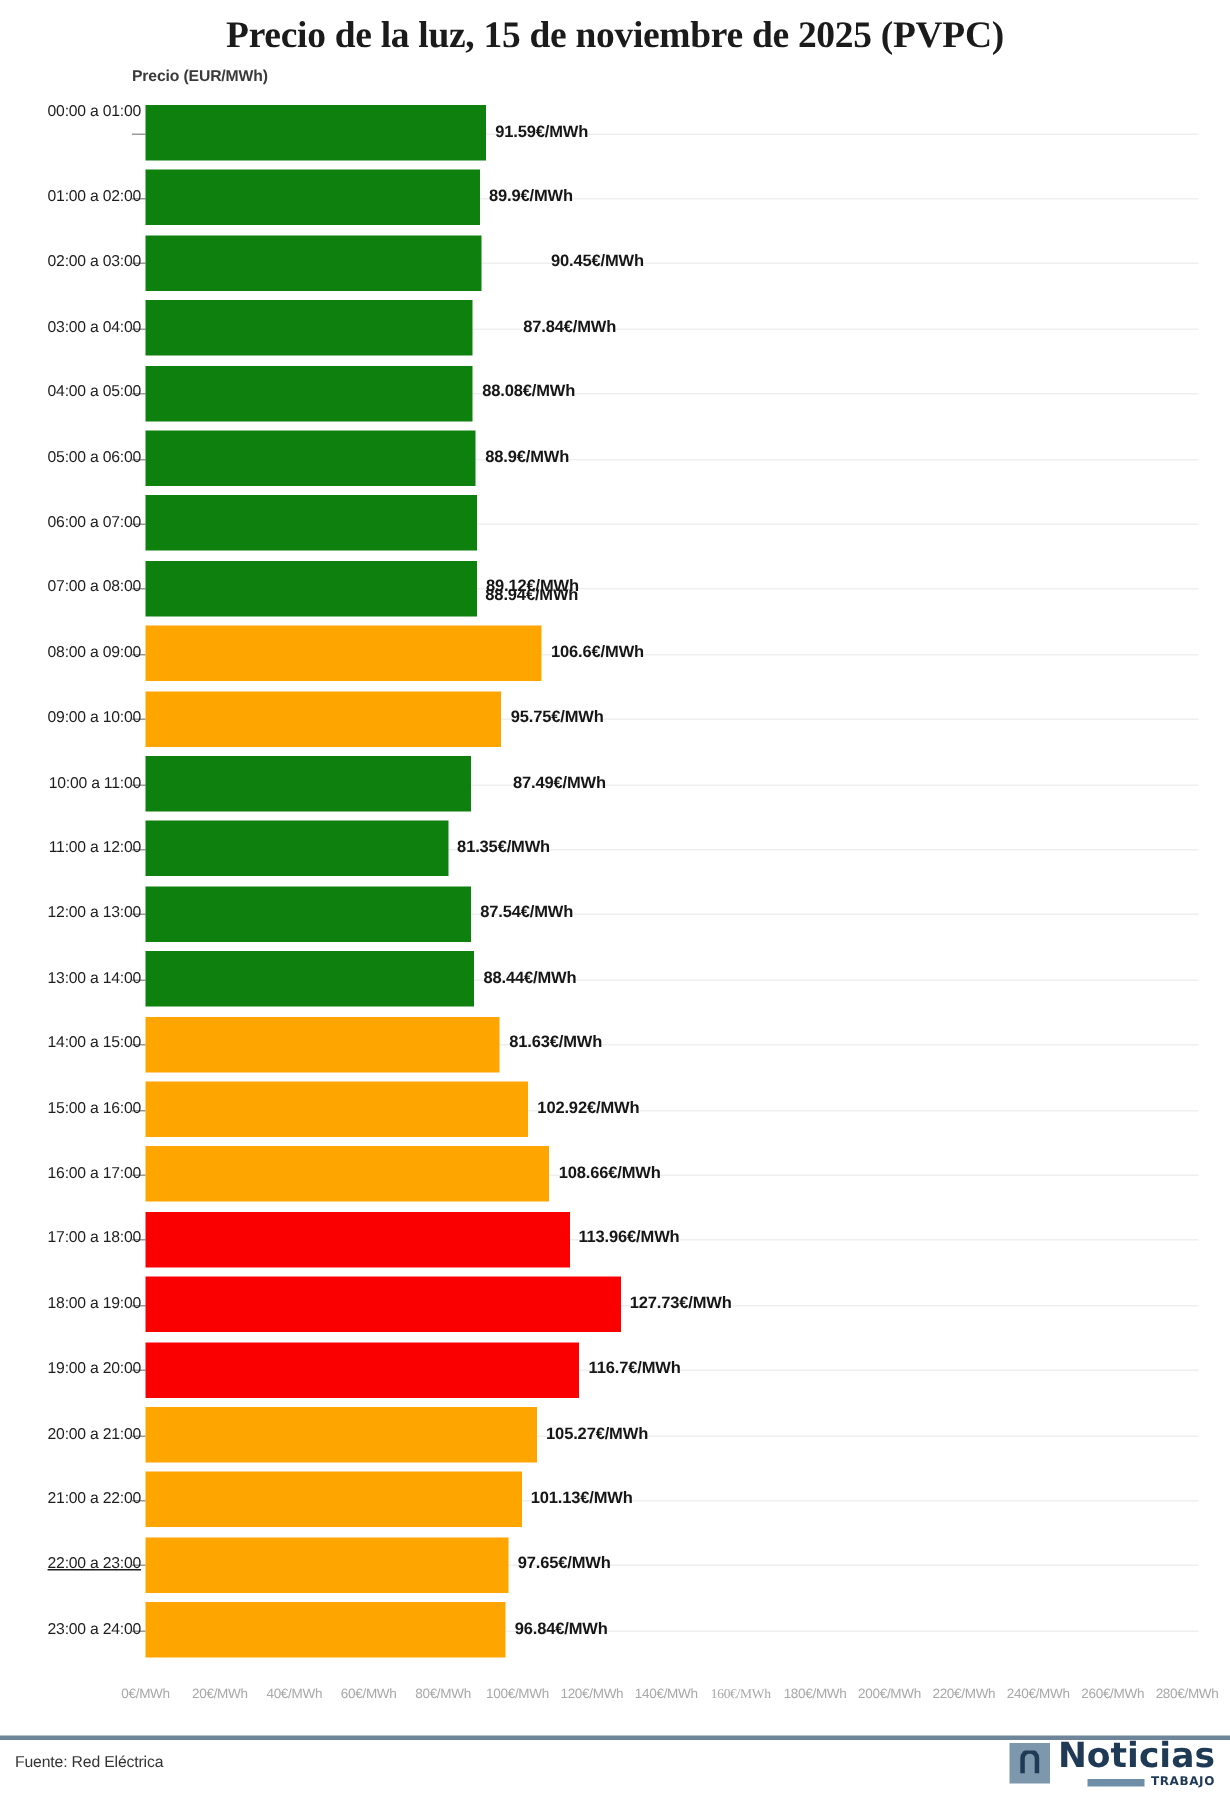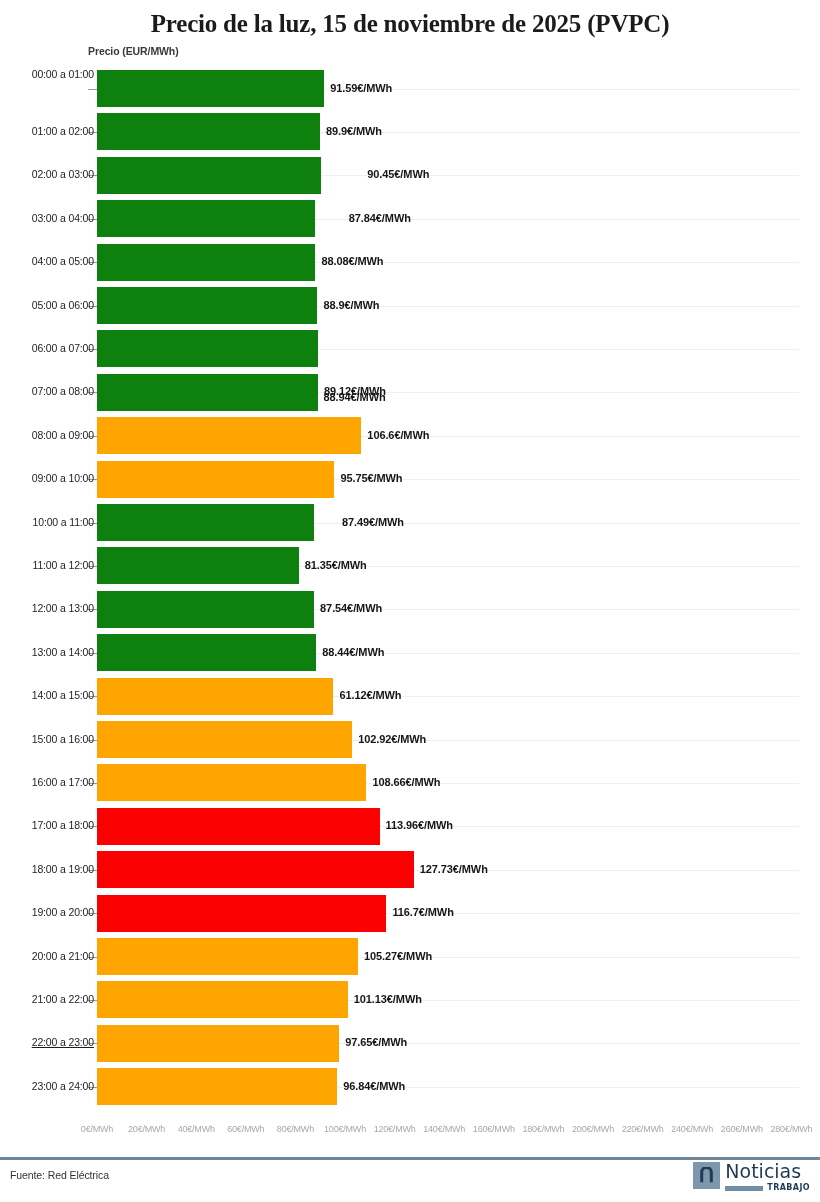--- a/index.html
+++ b/index.html
@@ -140,22 +140,22 @@
     justify-content: center;
   }
   .logo-mark svg { display: block; }
   .logo-text-wrap {
     display: flex;
     flex-direction: column;
     line-height: 1;
   }
   .logo-word {
     font-family: "DejaVu Sans", sans-serif;
-    font-size: 19px;
-    font-weight: normal;
+    font-size: 23px;
+    font-weight: bold;
     color: #1f3a55;
     letter-spacing: 0px;
     line-height: 19px;
   }
   .logo-sub {
     display: flex;
     align-items: center;
     gap: 4px;
     margin-top: 3px;
     justify-content: flex-end;
@@ -277,21 +277,21 @@
       <div class="tick-dash" style="top: 586.7px;"></div>
       <div class="cat-label" style="top: 579.7px;">13:00 a 14:00</div>
       <div class="bar" style="top: 568.2px; height: 37px; width: 219.331px; background: rgb(14, 128, 14);"></div>
       <div class="bar-value" style="left: 322.331px; top: 579.7px;">88.44€/MWh</div>
     </div>
     <div class="row" style="top: 0px;">
       <div class="gridline" style="top: 630.1px; background: rgb(239, 239, 239);"></div>
       <div class="tick-dash" style="top: 630.1px;"></div>
       <div class="cat-label" style="top: 623.1px; margin-left: 14px;">14:00 a 15:00</div>
       <div class="bar" style="top: 611.6px; height: 37px; width: 236.443px; background: rgb(255, 165, 0);"></div>
-      <div class="bar-value" style="left: 339.443px; top: 623.1px;">61.12€/MWh</div>
+      <div class="bar-value" style="left: 339.443px; top: 623.1px;">81.63€/MWh</div>
     </div>
     <div class="row" style="top: 0px;">
       <div class="gridline" style="top: 673.5px; background: rgb(239, 239, 239);"></div>
       <div class="tick-dash" style="top: 673.5px;"></div>
       <div class="cat-label" style="top: 666.5px;">15:00 a 16:00</div>
       <div class="bar" style="top: 655px; height: 37px; width: 255.242px; background: rgb(255, 165, 0);"></div>
       <div class="bar-value" style="left: 358.242px; top: 666.5px;">102.92€/MWh</div>
     </div>
     <div class="row" style="top: 0px;">
       <div class="gridline" style="top: 716.9px; background: rgb(239, 239, 239);"></div>
@@ -353,21 +353,21 @@
 
 <div id="xaxis">
     <div class="xtick" style="left: 97px; color: rgb(168, 168, 168);">0€/MWh</div>
     <div class="xtick" style="left: 146.6px; color: rgb(168, 168, 168);">20€/MWh</div>
     <div class="xtick" style="left: 196.2px; color: rgb(168, 168, 168);">40€/MWh</div>
     <div class="xtick" style="left: 245.8px; color: rgb(168, 168, 168);">60€/MWh</div>
     <div class="xtick" style="left: 295.4px; color: rgb(168, 168, 168);">80€/MWh</div>
     <div class="xtick" style="left: 345px; color: rgb(168, 168, 168);">100€/MWh</div>
     <div class="xtick" style="left: 394.6px; color: rgb(168, 168, 168);">120€/MWh</div>
     <div class="xtick" style="left: 444.2px; color: rgb(168, 168, 168);">140€/MWh</div>
-    <div class="xtick" style="left: 493.8px; color: rgb(168, 168, 168);">160€/MWh</div>
+    <div class="xtick" style="left: 493.8px; color: rgb(168, 168, 168); font-family: Liberation Serif, serif;">160€/MWh</div>
     <div class="xtick" style="left: 543.4px; color: rgb(168, 168, 168);">180€/MWh</div>
     <div class="xtick" style="left: 593px; color: rgb(168, 168, 168);">200€/MWh</div>
     <div class="xtick" style="left: 642.6px; color: rgb(168, 168, 168);">220€/MWh</div>
     <div class="xtick" style="left: 692.2px; color: rgb(168, 168, 168);">240€/MWh</div>
     <div class="xtick" style="left: 741.8px; color: rgb(168, 168, 168);">260€/MWh</div>
     <div class="xtick" style="left: 791.4px; color: rgb(168, 168, 168);">280€/MWh</div>
   </div>
 
 <div class="footer-rule"></div>
 <div class="footer-source">Fuente: Red Eléctrica</div>

